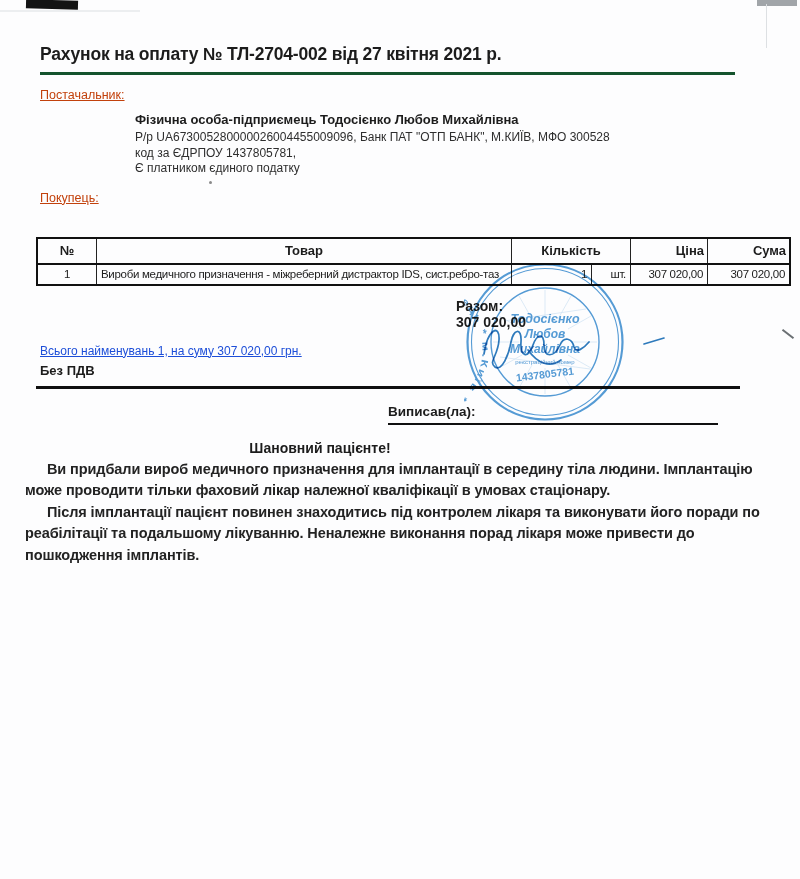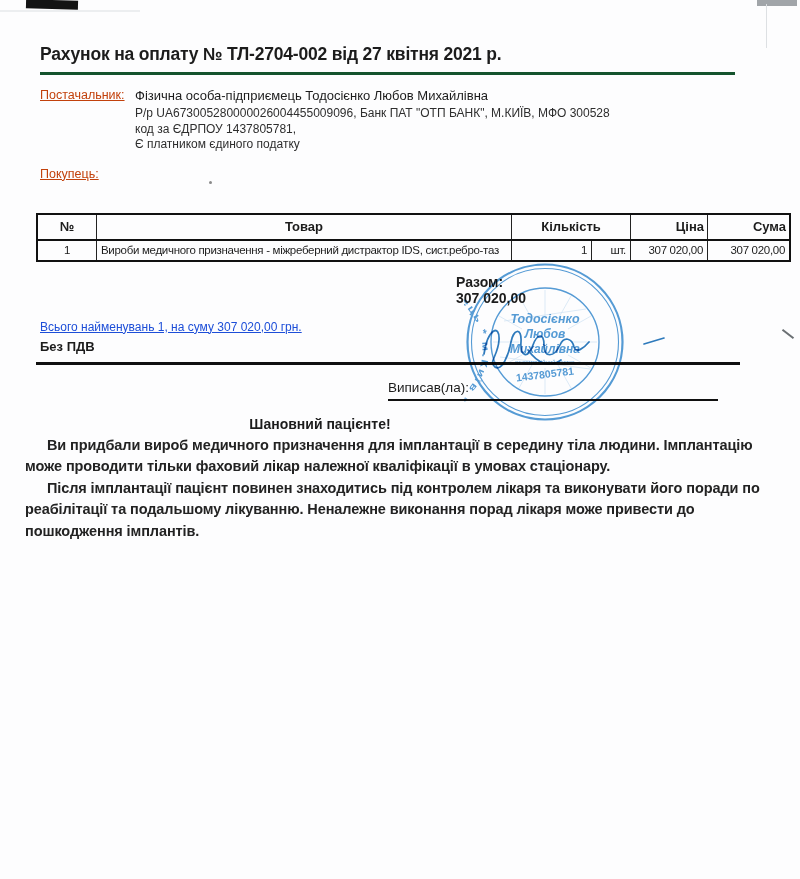--- a/index.html
+++ b/index.html
@@ -28,21 +28,21 @@
     font-size:17.5px;font-weight:bold;letter-spacing:-.2px;
     padding-bottom:7px;
     border-bottom:3px solid #14532d;
   }
   .party{
     display:grid;grid-template-columns:95px 1fr;
     margin:13px 40px 0 40px;
     font-size:12.5px;
   }
   .party .plabel{text-decoration:underline;color:#c2410c;}
-  .party .pname{font-weight:normal;font-size:13px;}
+  .party .pname{font-weight:bold;font-size:13px;margin-top:24px;}
   .party .pdetails{font-size:12px;line-height:15.5px;margin-top:3px;color:#2e2e2e;}
   .party.buyer{margin-top:14px;}
   .party.buyer .pname{font-size:13px;}
 
   table.items{
     border-collapse:collapse;
     margin:32px 0 0 36px;
     border:2px solid #111;
   }
   table.items th{
@@ -68,21 +68,21 @@
     margin:12px 0 0 456px;width:276px;
     font-weight:bold;font-size:14px;flex-direction:column;
   }
   .summary{margin:14px 40px 0 40px;font-size:12px;color:#1d4ed8;text-decoration:underline;}
   .vat{margin:5px 40px 0 40px;font-size:13px;font-weight:bold;}
   .rule{margin:8px 0 0 36px;width:704px;border-top:3px solid #101010;}
   .issued{
     margin:15px 0 0 388px;width:330px;
     border-bottom:2px solid #101010;
     padding-bottom:4px;
-    font-size:13.5px;font-weight:normal;
+    font-size:13.5px;font-weight:bold;
   }
   .salutation{
     margin:15px 0 0 40px;width:560px;text-align:center;
     font-size:14px;font-weight:bold;
   }
   .notice{margin:3px 36px 0 25px;}
   .notice p{
     margin:0;font-size:14.5px;font-weight:bold;line-height:21.5px;
     letter-spacing:-.1px;text-indent:22px;color:#232323;
   }

